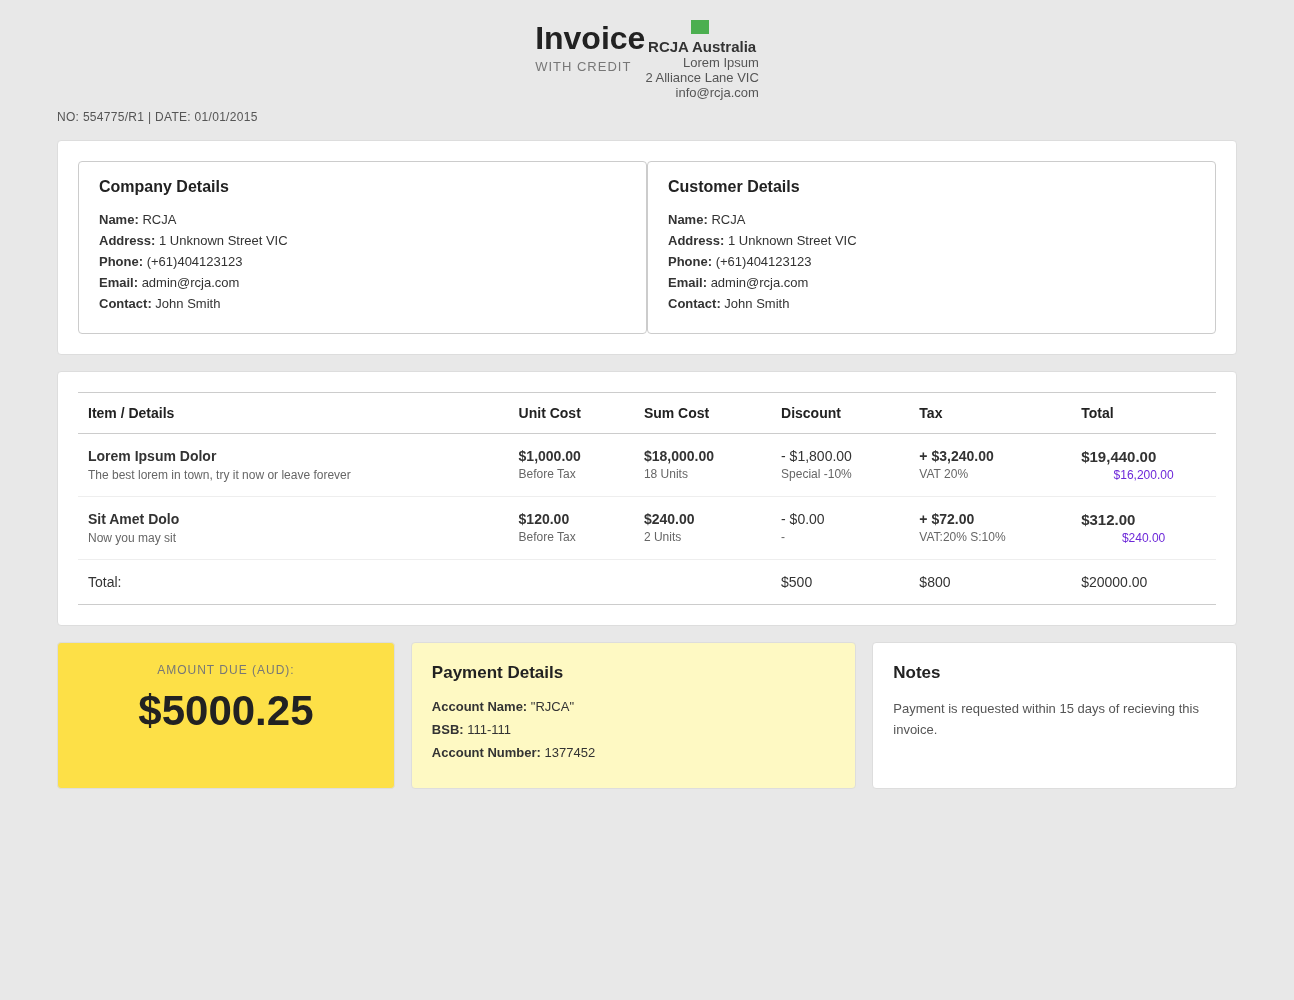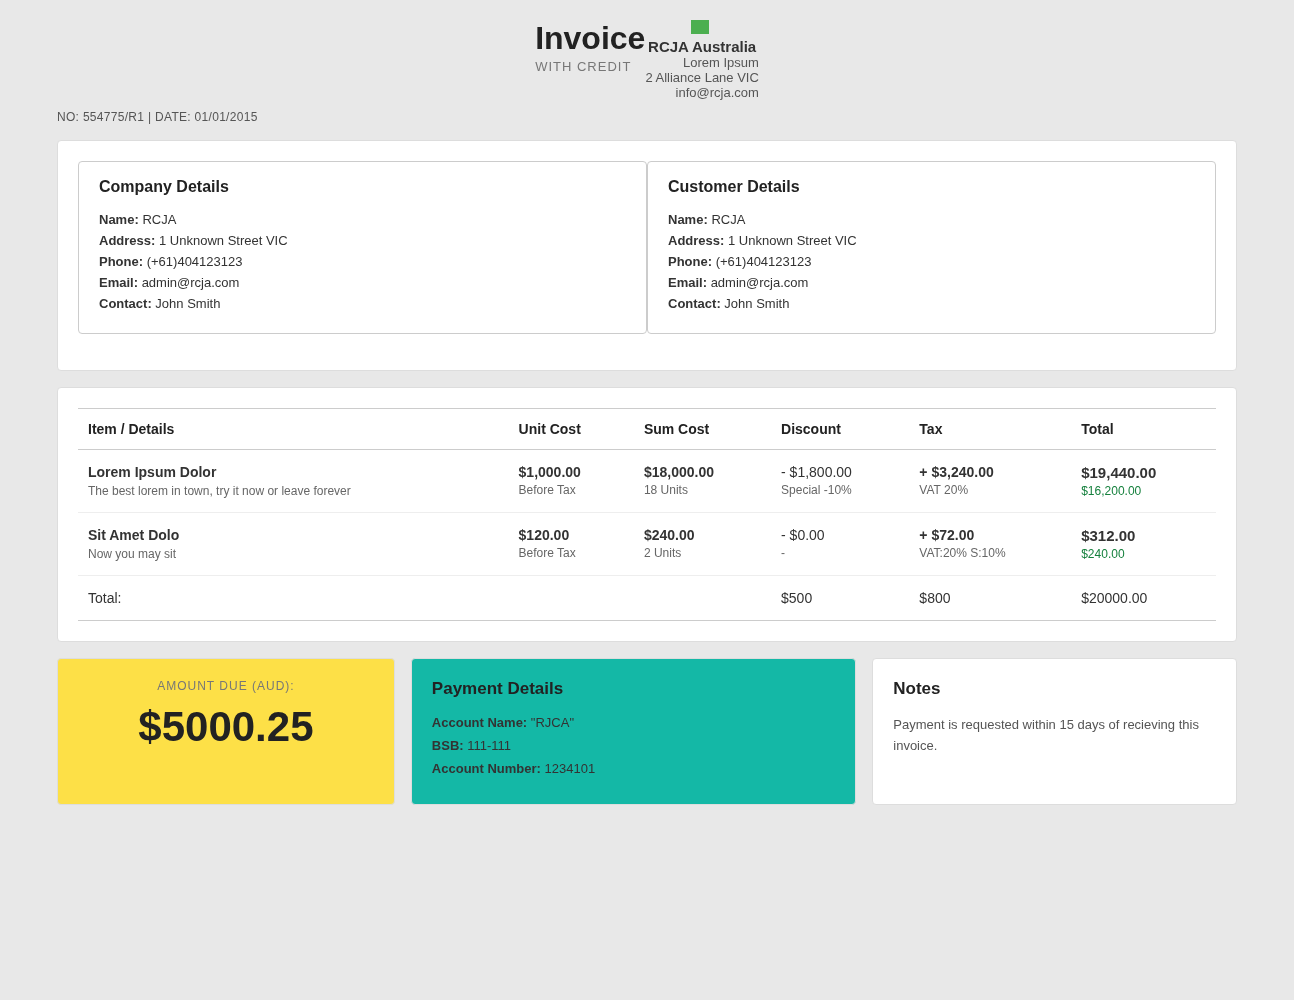--- a/index.html
+++ b/index.html
@@ -58,21 +58,20 @@
     }
     .main-card {
       background: #fff;
       border-radius: 4px;
       padding: 20px;
       margin-bottom: 16px;
       border: 1px solid #ddd;
     }
     .details-row {
       display: flex;
-      margin-bottom: 16px;
       border-radius: 13px;
     }
     .detail-box {
       flex: 1;
       border: 1px solid #ccc;
       border-radius: 4px;
       padding: 16px 20px;
     }
     .detail-box h3 {
       font-size: 16px;
@@ -140,22 +139,23 @@
       font-size: 12px;
       color: #666;
       margin-top: 3px;
     }
     .total-main {
       font-weight: bold;
       font-size: 15px;
     }
     .total-sub {
       font-size: 12px;
-      color: #15803d;
+      color: #6d28d9;
       margin-top: 3px;
+      text-align: center;
     }
     .total-row td {
       font-size: 14px;
       font-weight: normal;
       border-bottom: 1px solid #ccc;
       border-top: 1px solid #ccc;
     }
     .total-row td:first-child {
       font-size: 14px;
     }
@@ -179,21 +179,21 @@
       margin-bottom: 10px;
       text-transform: uppercase;
     }
     .amount-value {
       font-size: 42px;
       font-weight: bold;
       color: #222;
     }
     .payment-box {
       flex: 1.5;
-      background: #14b8a6;
+      background: #fef9c3;
       border: 1px solid #ddd;
       border-radius: 4px;
       padding: 20px;
     }
     .payment-box h3 {
       font-size: 17px;
       font-weight: bold;
       margin-bottom: 16px;
       color: #222;
     }
@@ -395,21 +395,21 @@
       <p>
         <span class="label" style="font-weight:bold;">Account Name:</span>
         <span> "RJCA"</span>
       </p>
       <p>
         <span class="label" style="font-weight:bold;text-align:center;">BSB:</span>
         <span> 111-111</span>
       </p>
       <p>
         <span class="label" style="font-weight:bold;">Account Number:</span>
-        <span> 1234101</span>
+        <span> 1377452</span>
       </p>
     </div>
 
     <div class="notes-box">
       <h3>Notes</h3>
       <p>Payment is requested within 15 days of recieving this invoice.</p>
     </div>
   </div>
 
 </div>

